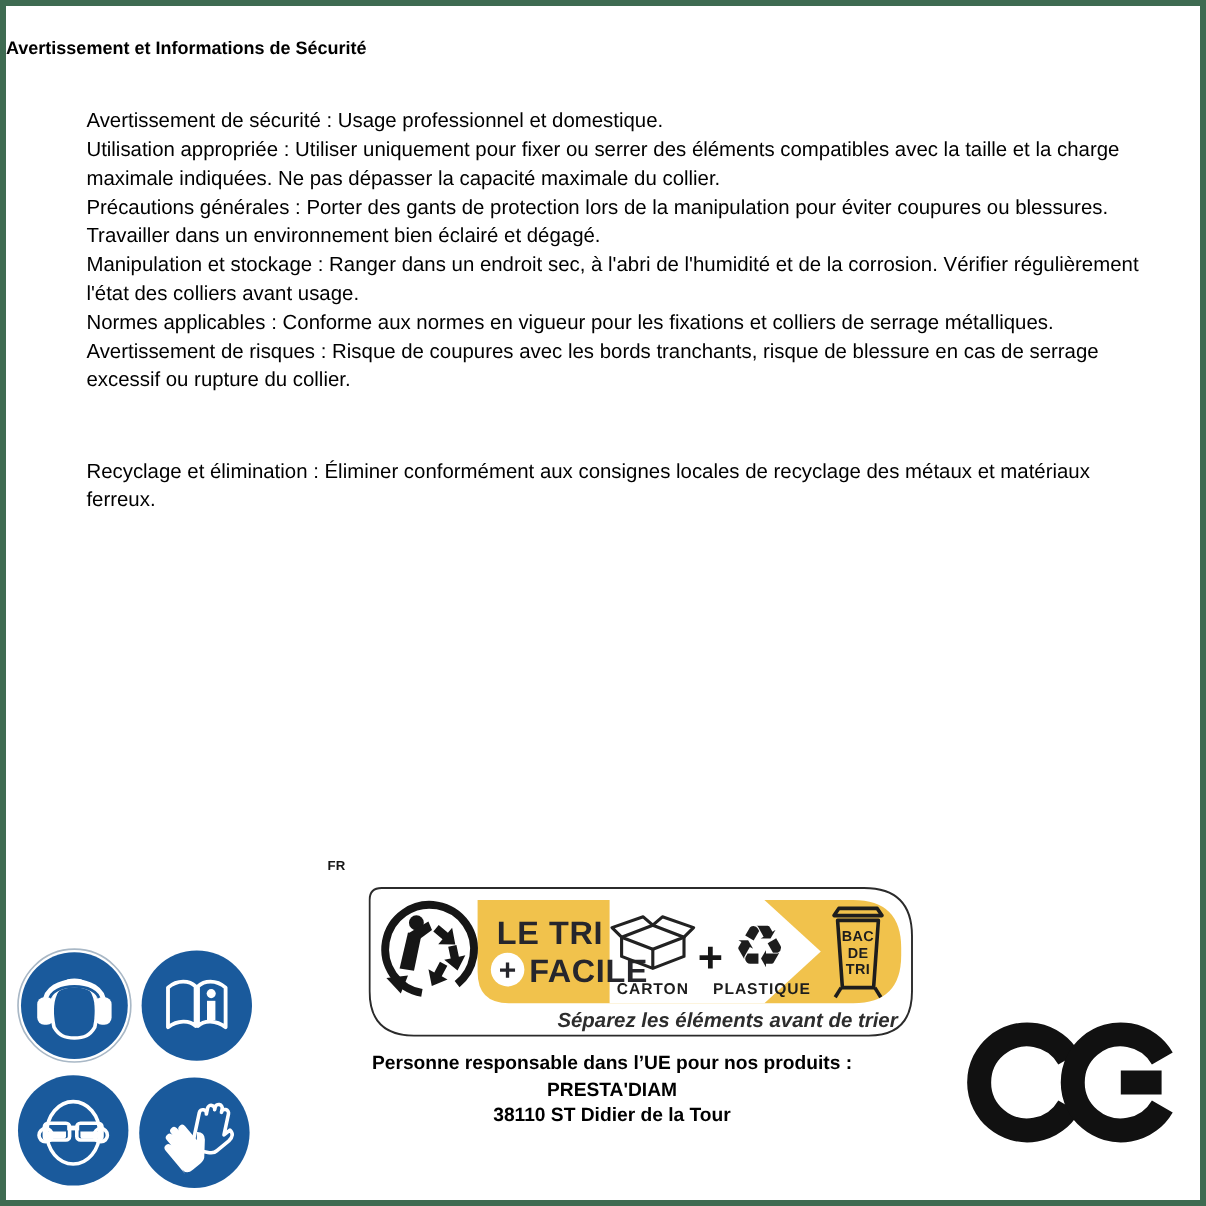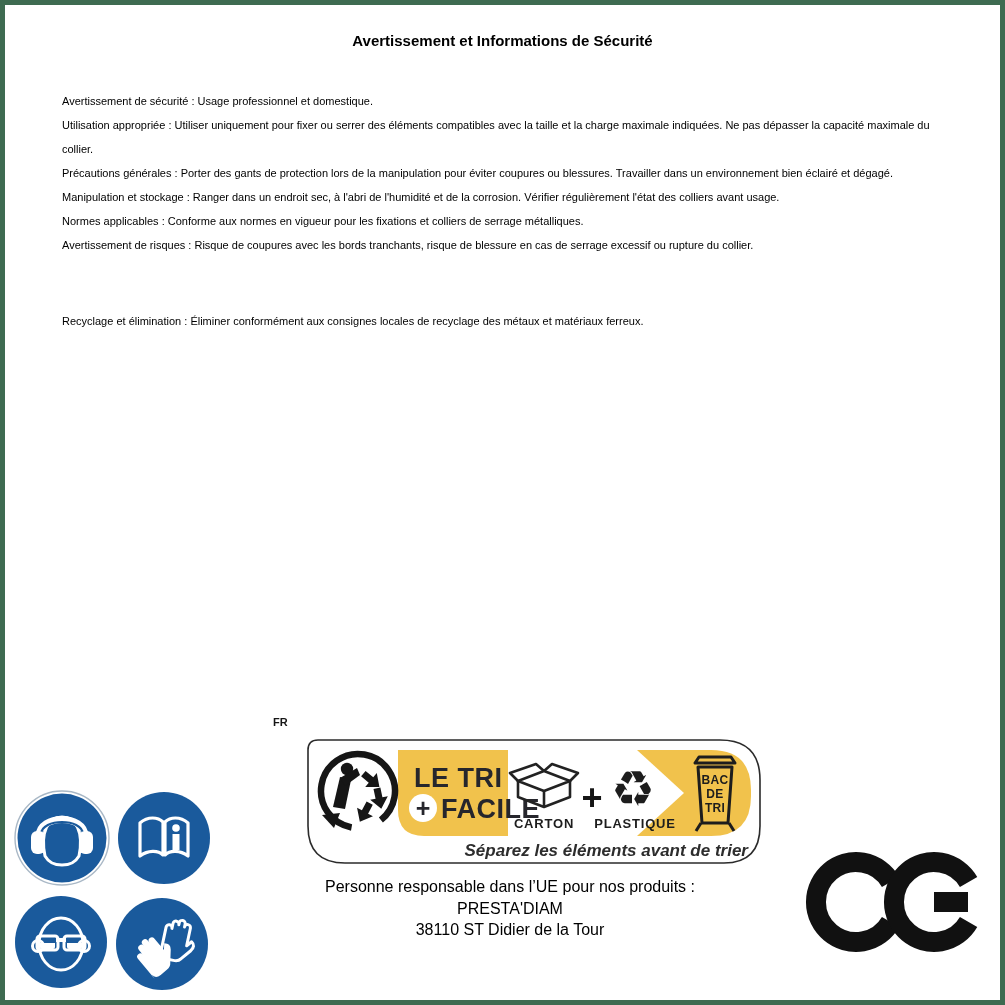--- a/index.html
+++ b/index.html
@@ -8,41 +8,41 @@
     width:1005px;height:1005px;
     box-sizing:border-box;
     background:#fff;
     border:5px solid #3e6b51;
     font-family:"Liberation Sans",sans-serif;
     color:#000;
     overflow:hidden;
   }
   .title{
     position:absolute;left:0;top:27px;width:100%;
-    text-align:center;font-size:15px;font-weight:bold;
+    text-align:left;font-size:15px;font-weight:bold;
   }
   .body-text{
-    position:absolute;left:57px;top:84px;width:877px;
-    font-size:11px;line-height:24px;
+    position:absolute;left:67px;top:84px;width:877px;
+    font-size:17px;line-height:24px;
   }
   .body-text p{margin:0;}
   .body-text p.gap-above{margin-top:52px;}
   .fr-label{
     position:absolute;left:268px;top:711px;
     font-size:11px;font-weight:bold;color:#161616;
   }
   .infotri{position:absolute;left:263px;top:734px;padding-left:39px;}
   .safety-icon{position:absolute;}
   .icon-ear{left:9px;top:785px;}
   .icon-book{left:111px;top:785px;}
   .icon-eye{left:8px;top:889px;}
   .icon-glove{left:109px;top:891px;}
   .responsible{
     position:absolute;left:238px;top:871px;width:534px;
-    text-align:center;font-size:16px;line-height:21.5px;font-weight:normal;
+    text-align:center;font-size:16px;line-height:21.5px;font-weight:bold;
   }
   .responsible div{margin:0;}
   .ce-mark{position:absolute;left:797px;top:842px;}
   .mat-label{font-size:13px;font-weight:bold;letter-spacing:0.8px;fill:#1d1d1d;}
   .banner-txt{font-size:27px;font-weight:800;fill:#26262c;letter-spacing:0.5px;}
   .bin-txt{font-size:12px;font-weight:bold;fill:#1d1d1d;letter-spacing:0.3px;}
   .tagline-txt{font-size:17px;font-weight:bold;font-style:italic;fill:#2d2d2d;}
   .recycle-glyph{font-family:"DejaVu Sans",sans-serif;font-size:49px;fill:#1d1d1d;}
   .plus-big{font-size:36px;font-weight:bold;fill:#161616;}
   .plus-circ{font-size:25px;font-weight:800;fill:#26262c;}

